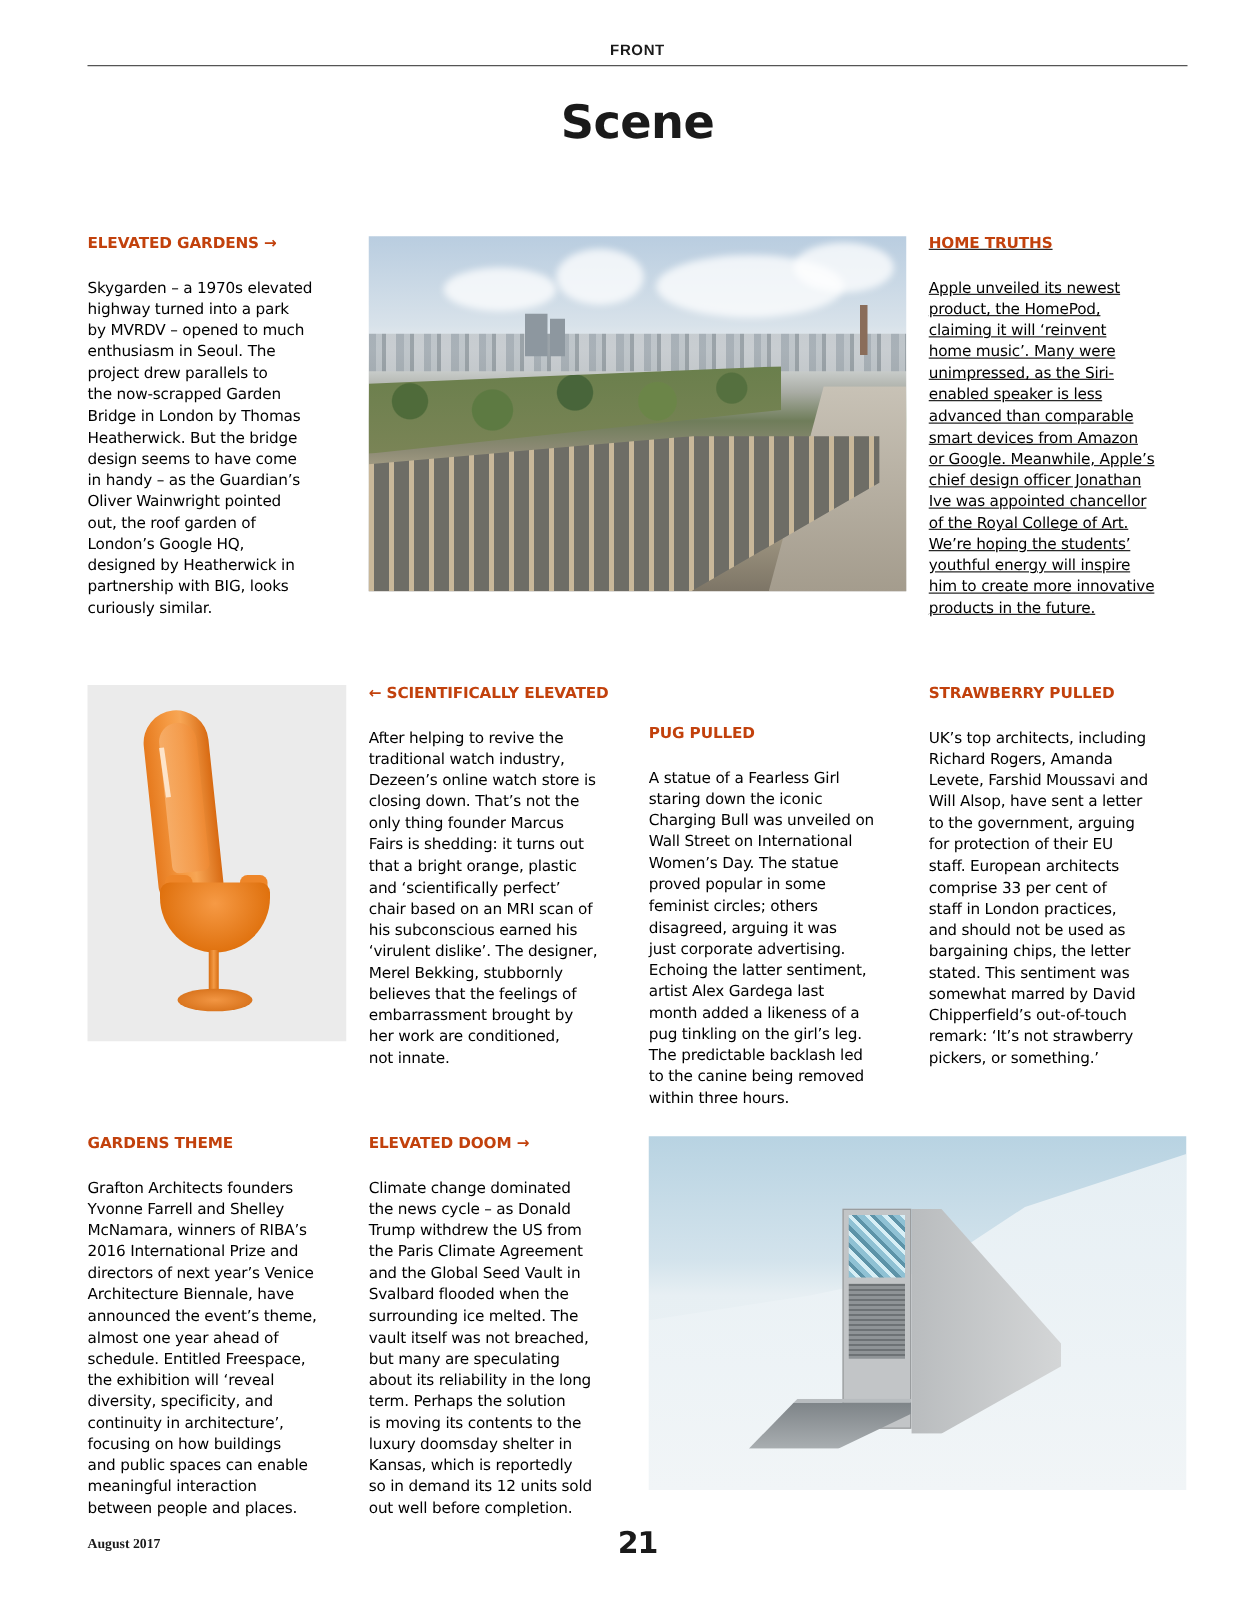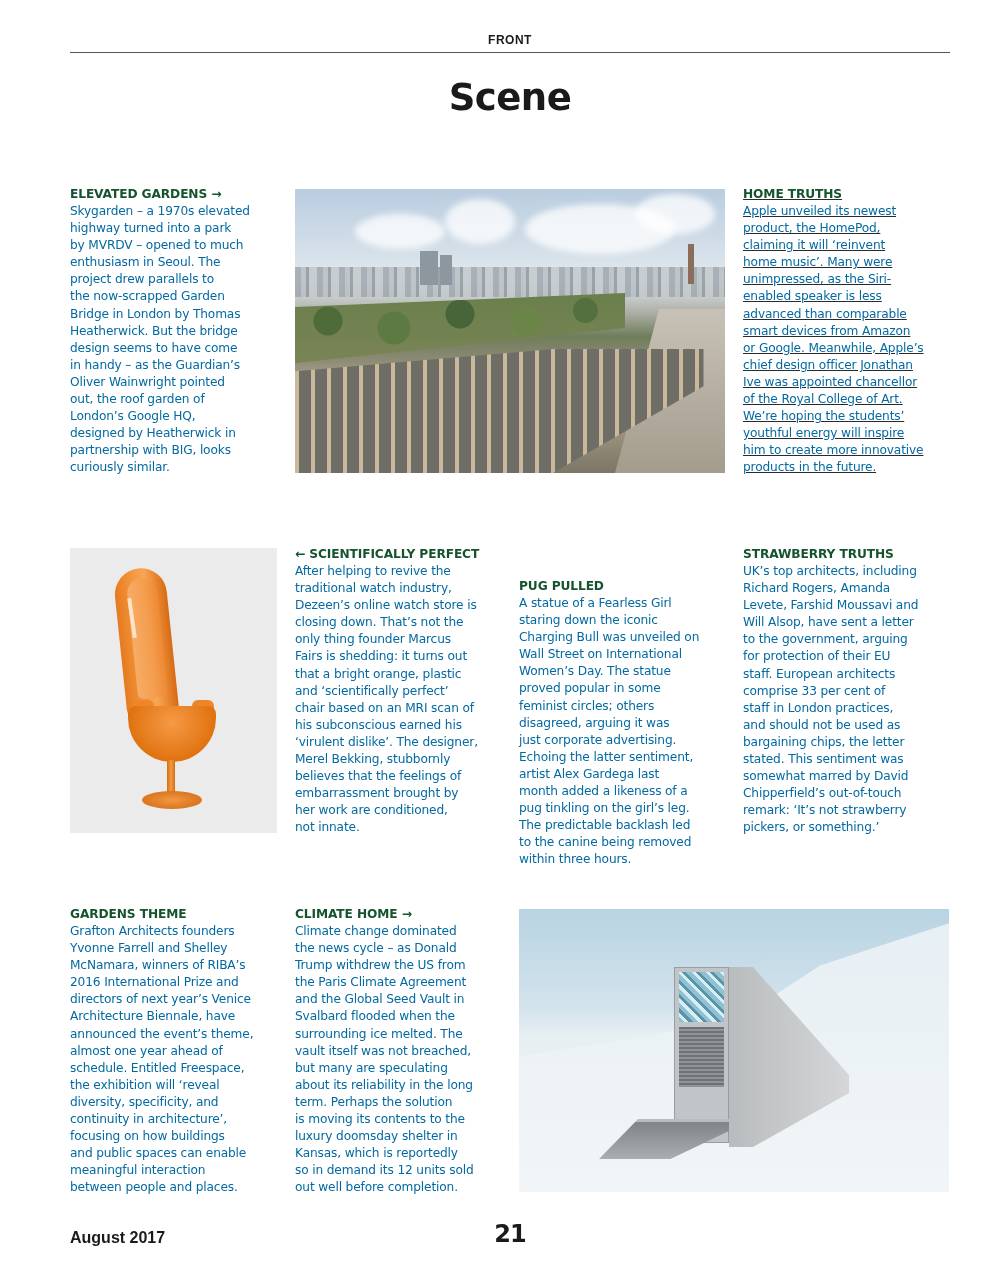--- a/index.html
+++ b/index.html
@@ -14,25 +14,25 @@
   .top-rule { position: absolute; top: 52px; left: 70px; width: 880px; height: 1px; background: #555; }
   .page-title {
     position: absolute; top: 76px; left: 0; width: 1020px; text-align: center;
     font-family: "DejaVu Sans", sans-serif; font-weight: 700; font-size: 37px;
     color: #1a1a1a; letter-spacing: -0.5px;
   }
 
   .article { position: absolute; width: 212px; }
   .article h2 {
     font-family: "DejaVu Sans", sans-serif; font-weight: 700; font-size: 12.2px;
-    line-height: 17px; color: #14532d; white-space: nowrap; letter-spacing: -0.1px;
+    line-height: 17px; color: #c2410c; white-space: nowrap; letter-spacing: -0.1px;
   }
   .article p {
     font-family: "DejaVu Sans", sans-serif; font-weight: 400; font-size: 12.2px;
-    line-height: 17.1px; color: #0369a1; letter-spacing: -0.15px; white-space: pre-line;
+    line-height: 17.1px; color: #000000; letter-spacing: -0.15px; white-space: pre-line; margin-top: 19px;
   }
 
   .photo { position: absolute; overflow: hidden; }
 
   
   #img-google {
     left: 295px; top: 189px; width: 430px; height: 284px;
     background: linear-gradient(180deg, #b9cde0 0%, #d8e2ea 25%, #e7ebee 32%, #c8ccca 38%, #a9aca4 44%, #6f7d5a 52%, #8c8a74 60%, #b7ab92 70%, #9c937f 85%, #7d7566 100%);
   }
   #img-google .cloud { position: absolute; background: rgba(255,255,255,0.75); border-radius: 50%; filter: blur(3px); }
@@ -79,22 +79,22 @@
   #img-vault .front { position: absolute; left: 155px; top: 58px; width: 55px; height: 176px; background: #c2c5c7; border: 1px solid #9a9d9f; }
   #img-vault .art { position: absolute; left: 160px; top: 63px; width: 45px; height: 50px;
     background: repeating-linear-gradient(45deg, #8fc1d4 0 4px, #d7eef5 4px 7px, #5d93a8 7px 10px); }
   #img-vault .grille { position: absolute; left: 160px; top: 118px; width: 45px; height: 60px;
     background: repeating-linear-gradient(180deg, #6d7275 0 2px, #8f9497 2px 4px); }
   #img-vault .bridge { position: absolute; left: 80px; top: 210px; width: 130px; height: 40px;
     border-top: 3px solid #b8bcbf; background: linear-gradient(180deg, #7e8488, #a9aeb1);
     clip-path: polygon(0 100%, 30% 0, 100% 0, 100% 30%, 55% 100%); }
 
   .footer-date {
-    position: absolute; top: 1229px; left: 70px; font-family: Liberation Sans, sans-serif;
-    font-weight: 700; font-size: 16px; color: #1a1a1a;
+    position: absolute; top: 1229px; left: 70px; font-family: Liberation Serif, serif;
+    font-weight: 700; font-size: 11px; color: #1a1a1a;
   }
   .page-num {
     position: absolute; top: 1220px; left: 0; width: 1020px; text-align: center;
     font-family: "DejaVu Sans", sans-serif; font-weight: 700; font-size: 24px; color: #1a1a1a;
     letter-spacing: -1px;
   }
 </style>
 </head>
 <body>
 
@@ -161,21 +161,21 @@
   <div class="hood-inner"></div>
   <div class="hood-shine"></div>
   <div class="arm" style="left:62px;"></div>
   <div class="arm" style="left:122px;"></div>
   <div class="seat"></div>
   <div class="stem"></div>
   <div class="base"></div>
 </div>
 
 <div class="article" style="left:295px; top:546px;">
-  <h2>← SCIENTIFICALLY PERFECT</h2>
+  <h2>← SCIENTIFICALLY ELEVATED</h2>
   <p>After helping to revive the
 traditional watch industry,
 Dezeen’s online watch store is
 closing down. That’s not the
 only thing founder Marcus
 Fairs is shedding: it turns out
 that a bright orange, plastic
 and ‘scientifically perfect’
 chair based on an MRI scan of
 his subconscious earned his
@@ -201,21 +201,21 @@
 Echoing the latter sentiment,
 artist Alex Gardega last
 month added a likeness of a
 pug tinkling on the girl’s leg.
 The predictable backlash led
 to the canine being removed
 within three hours.</p>
 </div>
 
 <div class="article" style="left:743px; top:546px;">
-  <h2>STRAWBERRY TRUTHS</h2>
+  <h2>STRAWBERRY PULLED</h2>
   <p>UK’s top architects, including
 Richard Rogers, Amanda
 Levete, Farshid Moussavi and
 Will Alsop, have sent a letter
 to the government, arguing
 for protection of their EU
 staff. European architects
 comprise 33 per cent of
 staff in London practices,
 and should not be used as
@@ -241,21 +241,21 @@
 the exhibition will ‘reveal
 diversity, specificity, and
 continuity in architecture’,
 focusing on how buildings
 and public spaces can enable
 meaningful interaction
 between people and places.</p>
 </div>
 
 <div class="article" style="left:295px; top:906px;">
-  <h2>CLIMATE HOME →</h2>
+  <h2>ELEVATED DOOM →</h2>
   <p>Climate change dominated
 the news cycle – as Donald
 Trump withdrew the US from
 the Paris Climate Agreement
 and the Global Seed Vault in
 Svalbard flooded when the
 surrounding ice melted. The
 vault itself was not breached,
 but many are speculating
 about its reliability in the long

